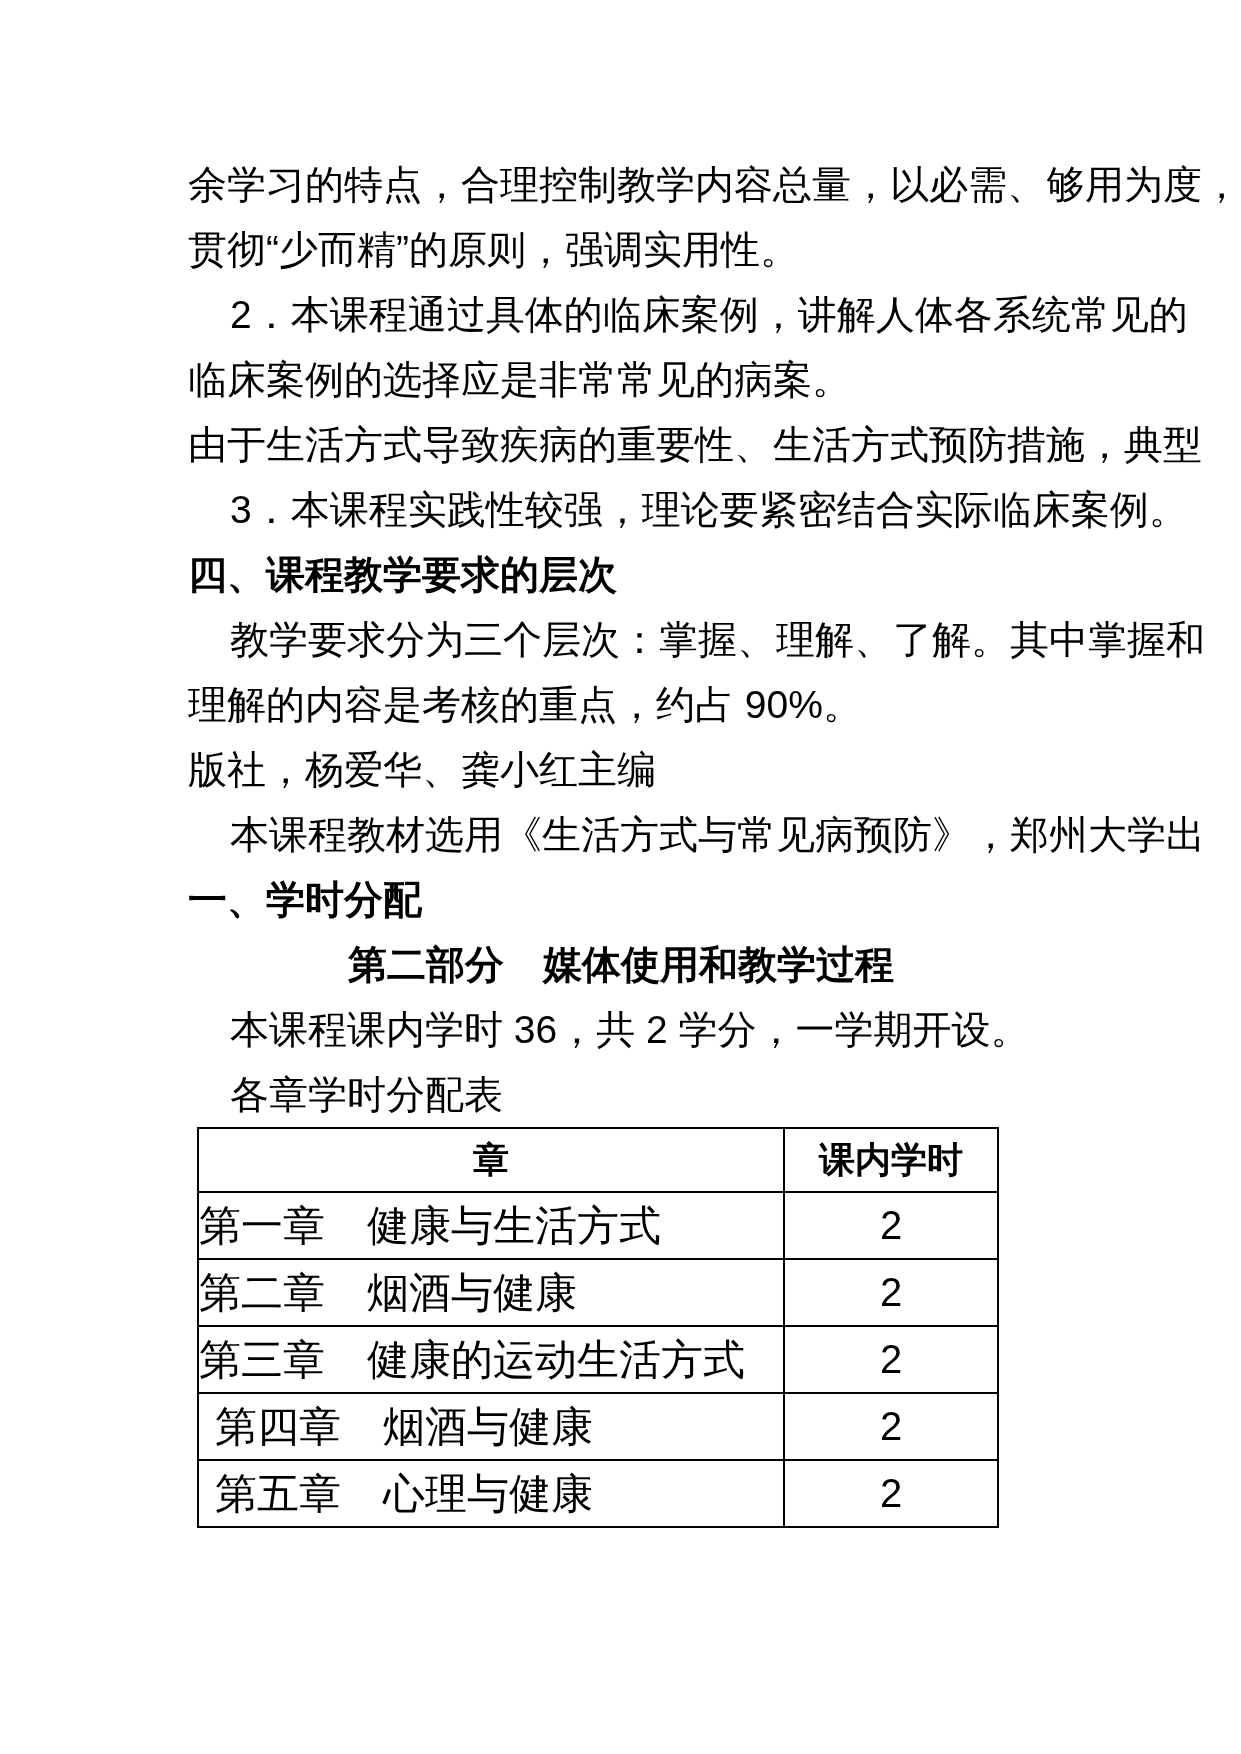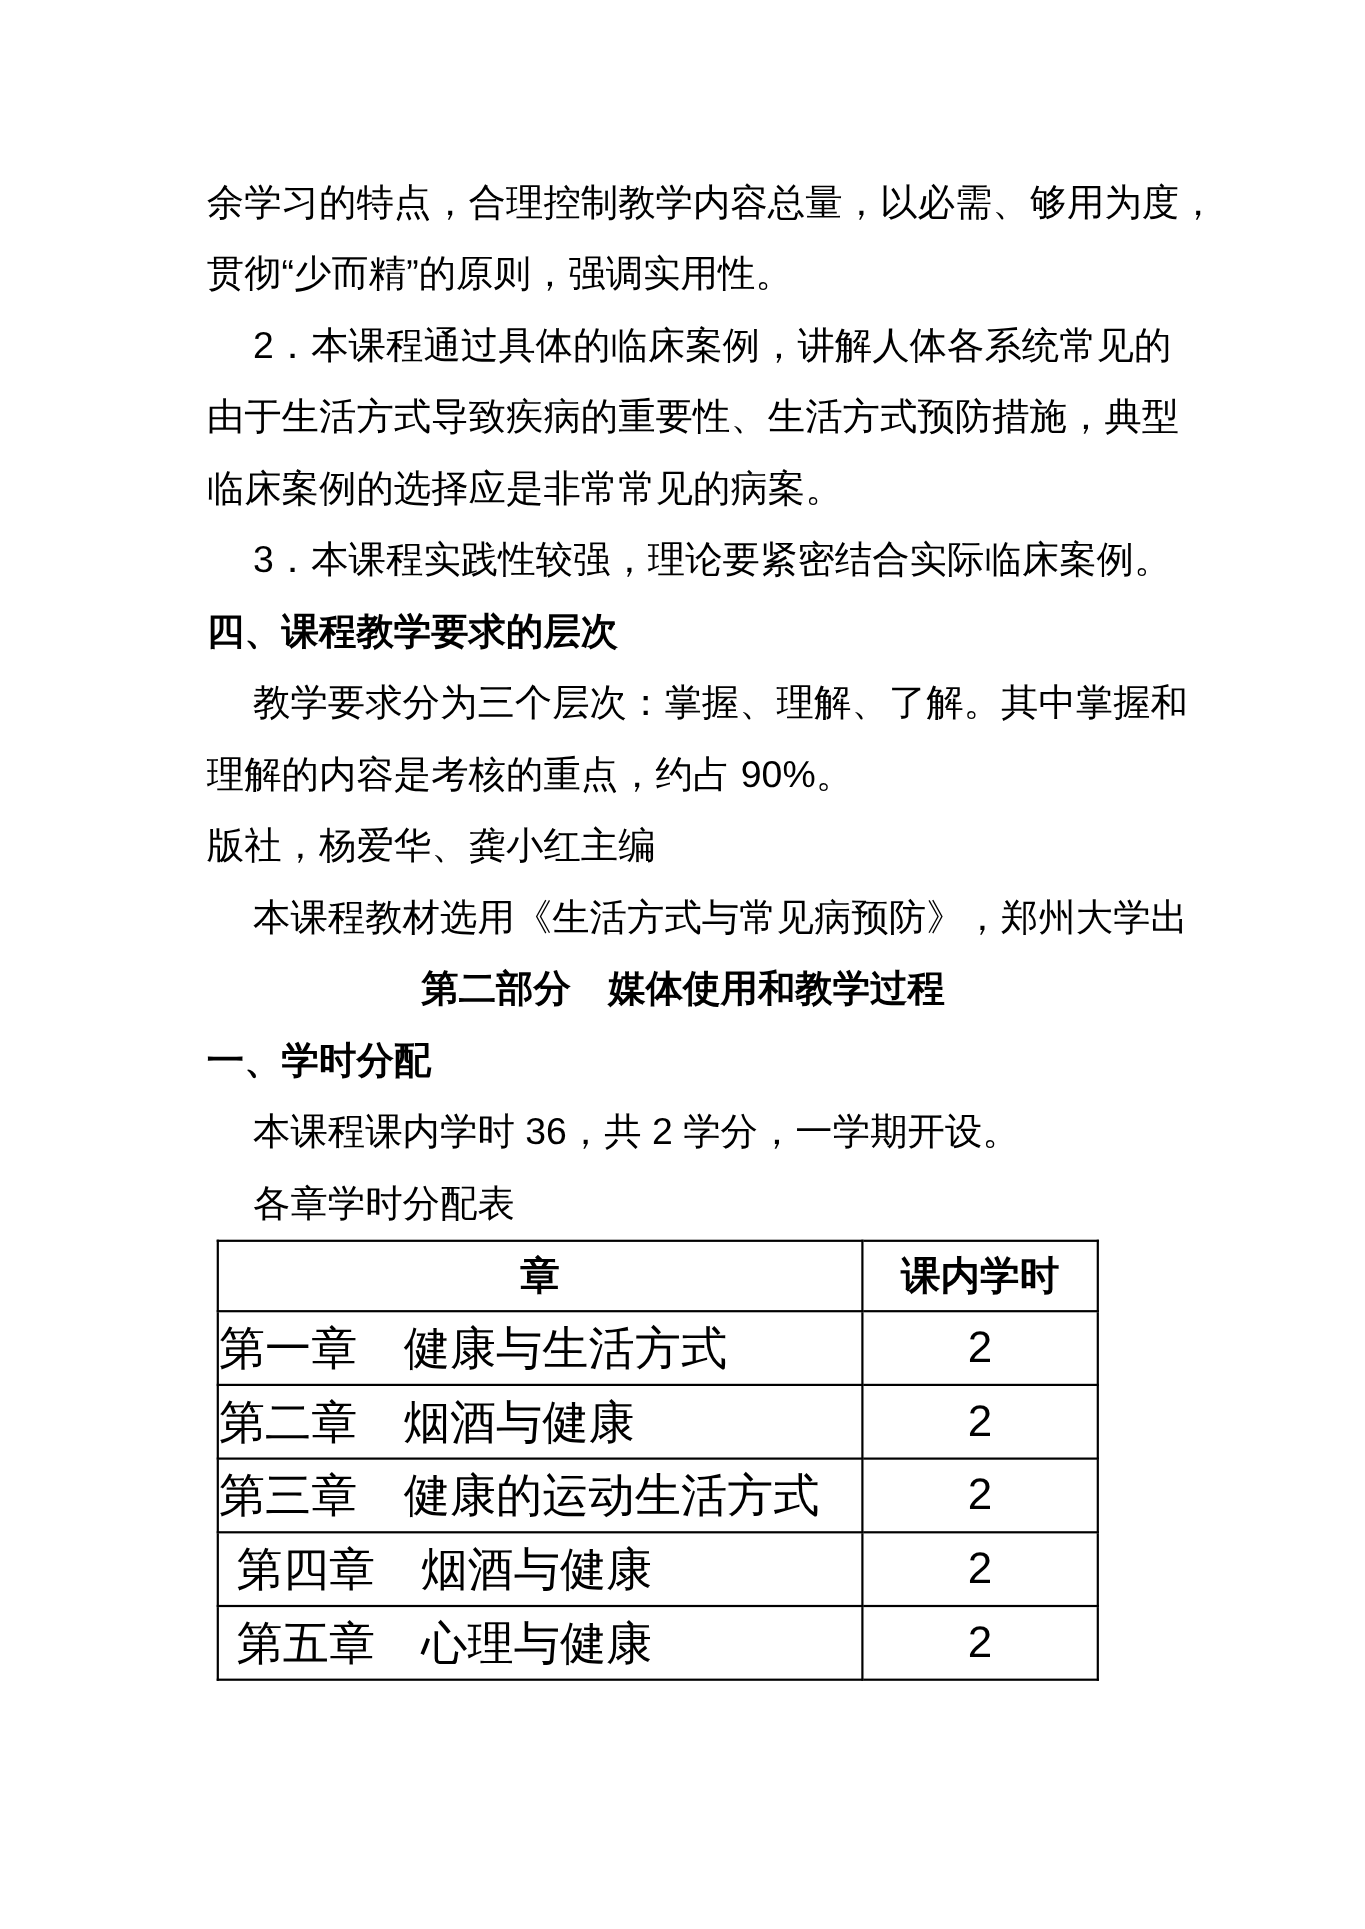--- a/index.html
+++ b/index.html
@@ -14,21 +14,21 @@
   }
   .content {
     position: absolute;
     left: 188px;
     top: 152px;
     width: 866px;
   }
   .line {
     height: 65px;
     line-height: 65px;
-    font-size: 34px;
+    font-size: 39px;
     white-space: pre;
     font-weight: 400;
   }
   .indent { text-indent: 42px; }
   .heading { font-weight: 700; }
   .center-title { text-align: center; font-weight: 700; }
   table.hours {
     border-collapse: collapse;
     table-layout: fixed;
     margin-left: 9px;
@@ -67,30 +67,30 @@
 </style>
 </head>
 <body>
 
 <div class="page">
   <div class="content">
 
     <div class="line">余学习的特点，合理控制教学内容总量，以必需、够用为度，</div>
     <div class="line">贯彻“少而精”的原则，强调实用性。</div>
     <div class="line indent">2．本课程通过具体的临床案例，讲解人体各系统常见的</div>
+    <div class="line">临床案例的选择应是非常常见的病案。</div>
     <div class="line">由于生活方式导致疾病的重要性、生活方式预防措施，典型</div>
-    <div class="line">临床案例的选择应是非常常见的病案。</div>
     <div class="line indent">3．本课程实践性较强，理论要紧密结合实际临床案例。</div>
     <div class="line heading">四、课程教学要求的层次</div>
     <div class="line indent">教学要求分为三个层次：掌握、理解、了解。其中掌握和</div>
     <div class="line">理解的内容是考核的重点，约占 90%。</div>
     <div class="line">版社，杨爱华、龚小红主编</div>
     <div class="line indent">本课程教材选用《生活方式与常见病预防》，郑州大学出</div>
+    <div class="line heading">一、学时分配</div>
     <div class="line center-title">第二部分　媒体使用和教学过程</div>
-    <div class="line heading">一、学时分配</div>
     <div class="line indent">本课程课内学时 36，共 2 学分，一学期开设。</div>
     <div class="line indent">各章学时分配表</div>
 
     <table class="hours">
       <thead>
         <tr>
           <th class="col-chapter">章</th>
           <th class="col-hours">课内学时</th>
         </tr>
       </thead>

